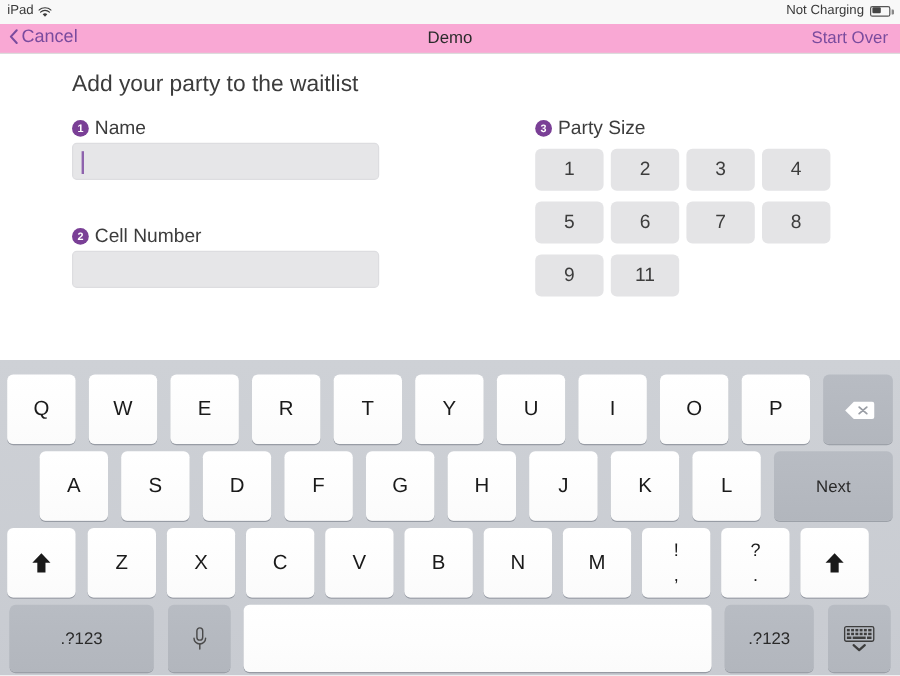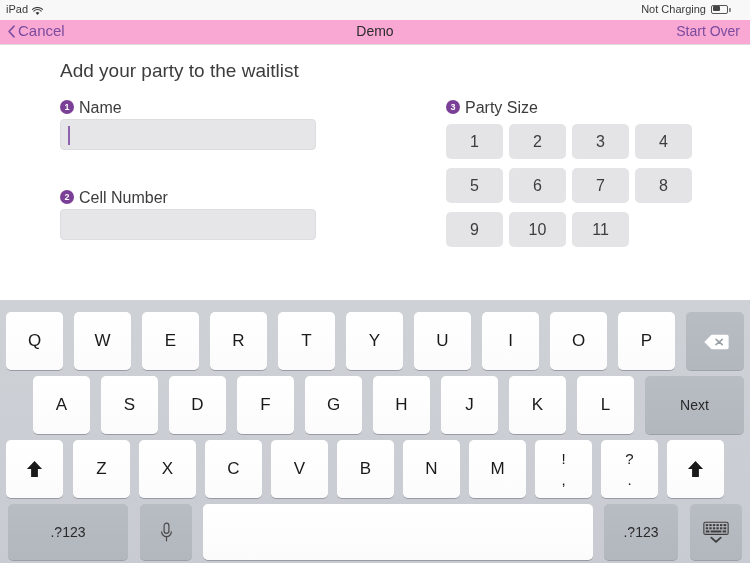--- a/index.html
+++ b/index.html
@@ -13,21 +13,21 @@
   #app { position: relative; width: 750px; height: 563px; background:#fff; }
 
   
   .statusbar {
     position:absolute; left:0; top:0; width:750px; height:20px;
     background:#f8f8f8;
     font-size:11px; color:#3a3a3a;
   }
   .sb-left { position:absolute; left:6px; top:3px; display:flex; align-items:center; gap:4px; }
   .sb-center { position:absolute; left:0; top:19px; width:750px; text-align:center; font-size:11px; }
-  .sb-right { position:absolute; right:20px; top:3px; display:flex; align-items:center; gap:5px; }
+  .sb-right { position:absolute; right:6px; top:3px; display:flex; align-items:center; gap:5px; }
   .wifi-icon { display:inline-block; width:11px; height:9px; position:relative; top:1px; }
   .batt { position:relative; width:19px; height:9px; }
   .batt-body { position:absolute; left:0; top:0; width:17px; height:9px;
     border:1px solid #555; border-radius:2px; }
   .batt-fill { position:absolute; left:1.5px; top:1.5px; width:7px; height:5px; background:#444; border-radius:1px;}
   .batt-cap { position:absolute; left:17.5px; top:3px; width:2px; height:4px; background:#888; border-radius:0 1px 1px 0;}
 
   
   .navbar {
     position:absolute; left:0; top:20px; width:750px; height:25px;
@@ -200,21 +200,20 @@
     <div class="party-grid">
       <div class="party-btn">1</div>
       <div class="party-btn">2</div>
       <div class="party-btn">3</div>
       <div class="party-btn">4</div>
       <div class="party-btn">5</div>
       <div class="party-btn">6</div>
       <div class="party-btn">7</div>
       <div class="party-btn">8</div>
       <div class="party-btn">9</div>
-      <div class="party-btn">10</div>
       <div class="party-btn">11</div>
     </div>
 
     <div class="next-link">
       <span>Next</span>
       <span class="chev-right">
         <svg viewBox="0 0 10 16" width="10" height="15">
           <polyline points="2,1.5 8,8 2,14.5" fill="none" stroke="#7a4b9e" stroke-width="1.9" stroke-linecap="round" stroke-linejoin="round"></polyline>
         </svg>
       </span>

